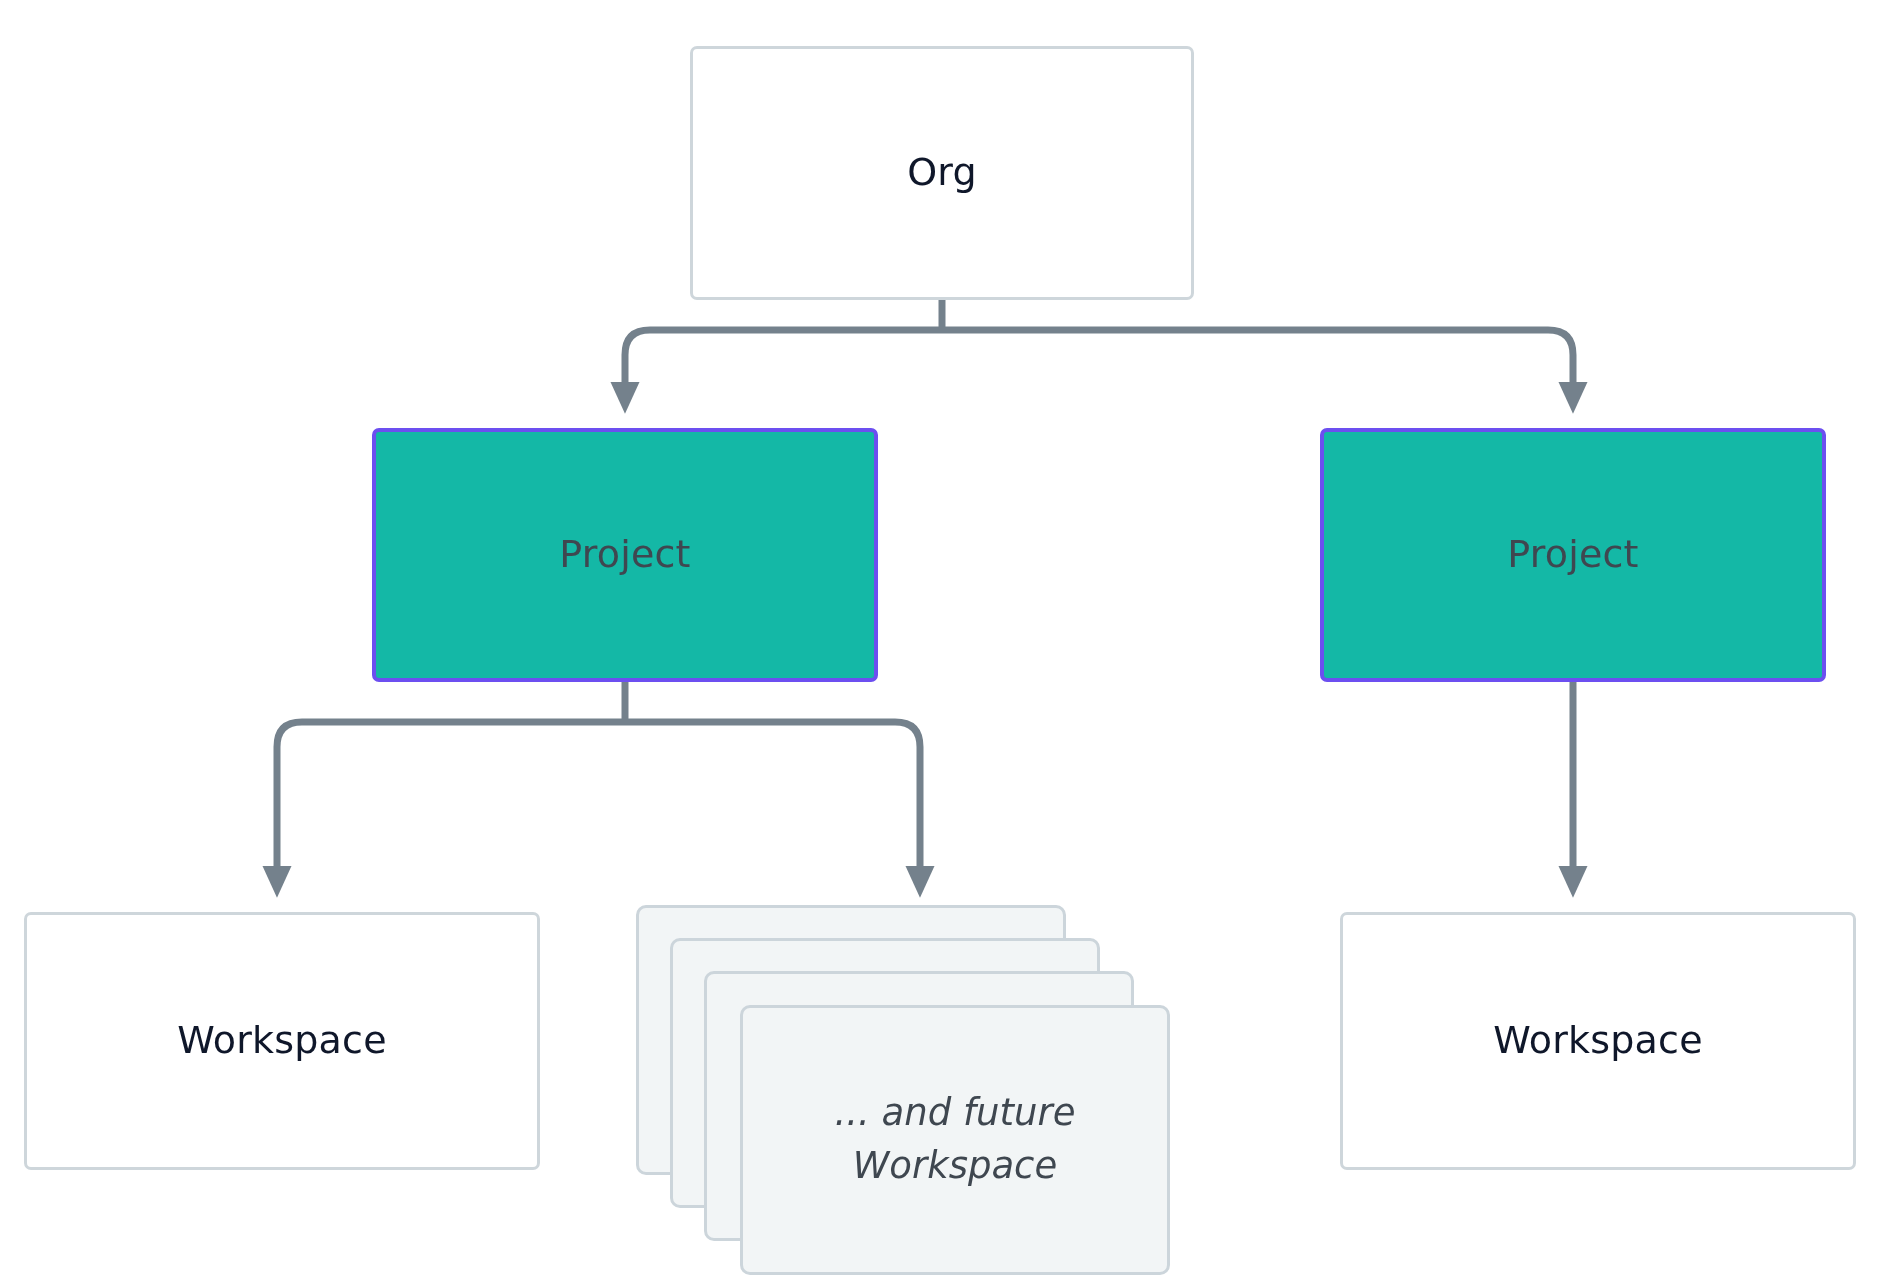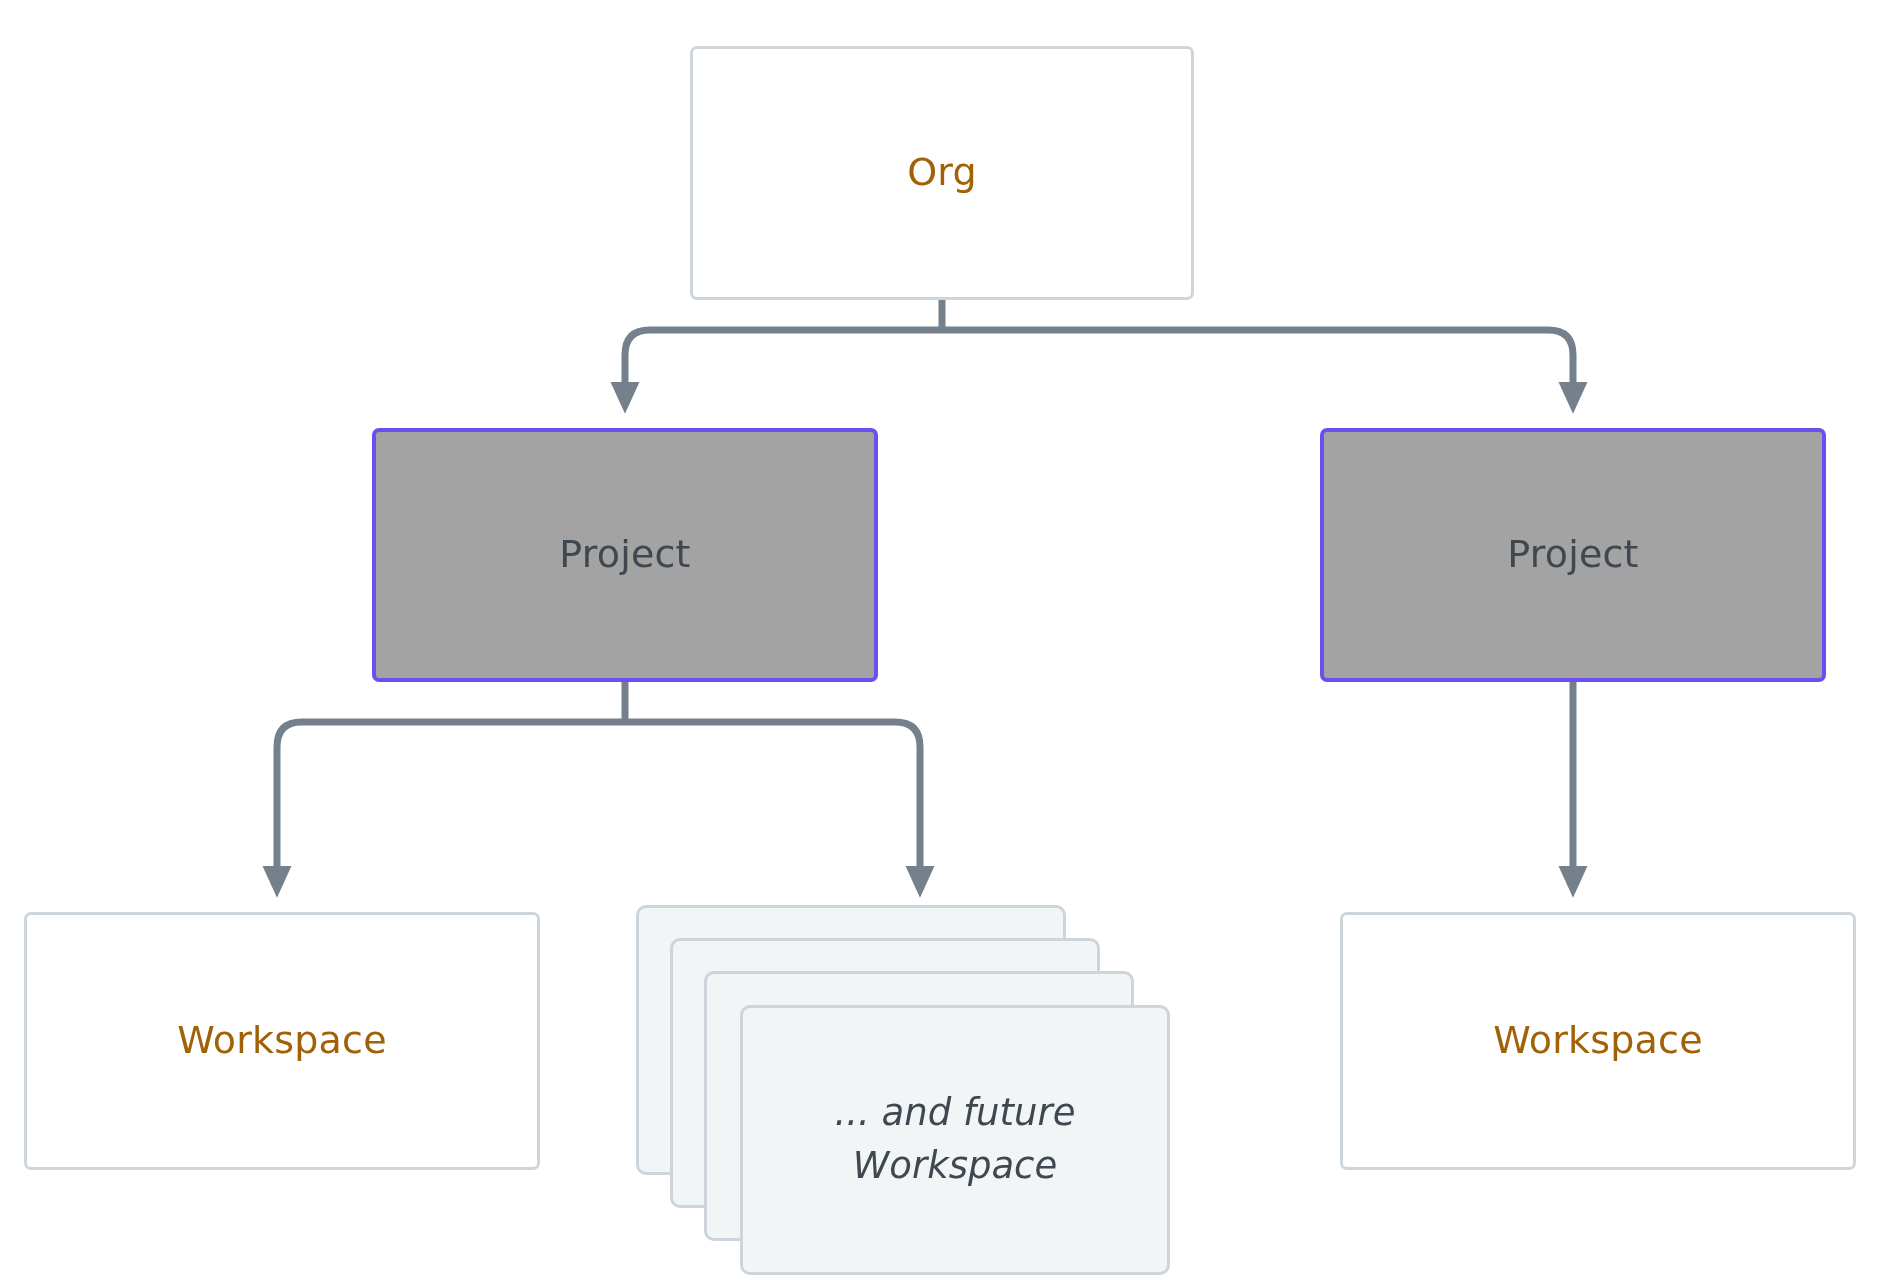--- a/index.html
+++ b/index.html
@@ -29,34 +29,34 @@
   .node {
     position: absolute;
     box-sizing: border-box;
     display: flex;
     align-items: center;
     justify-content: center;
     text-align: center;
   }
   .node-label {
     font-size: 38px;
-    color: #a16207;
+    color: #0f172a;
     letter-spacing: 0.2px;
     line-height: 1.35;
     font-weight: 400;
   }
   
   .node-plain {
     background: #ffffff;
     border: 3px solid #ced6db;
     border-radius: 7px;
   }
   
   .node-accent {
-    background: #a3a3a3;
+    background: #14b8a6;
     border: 4px solid #6c4ff0;
     border-radius: 7px;
   }
   .node-accent .node-label {
     color: #3f4750;
   }
   
   #future-workspaces-stack {
     position: absolute;
     left: 636px;

